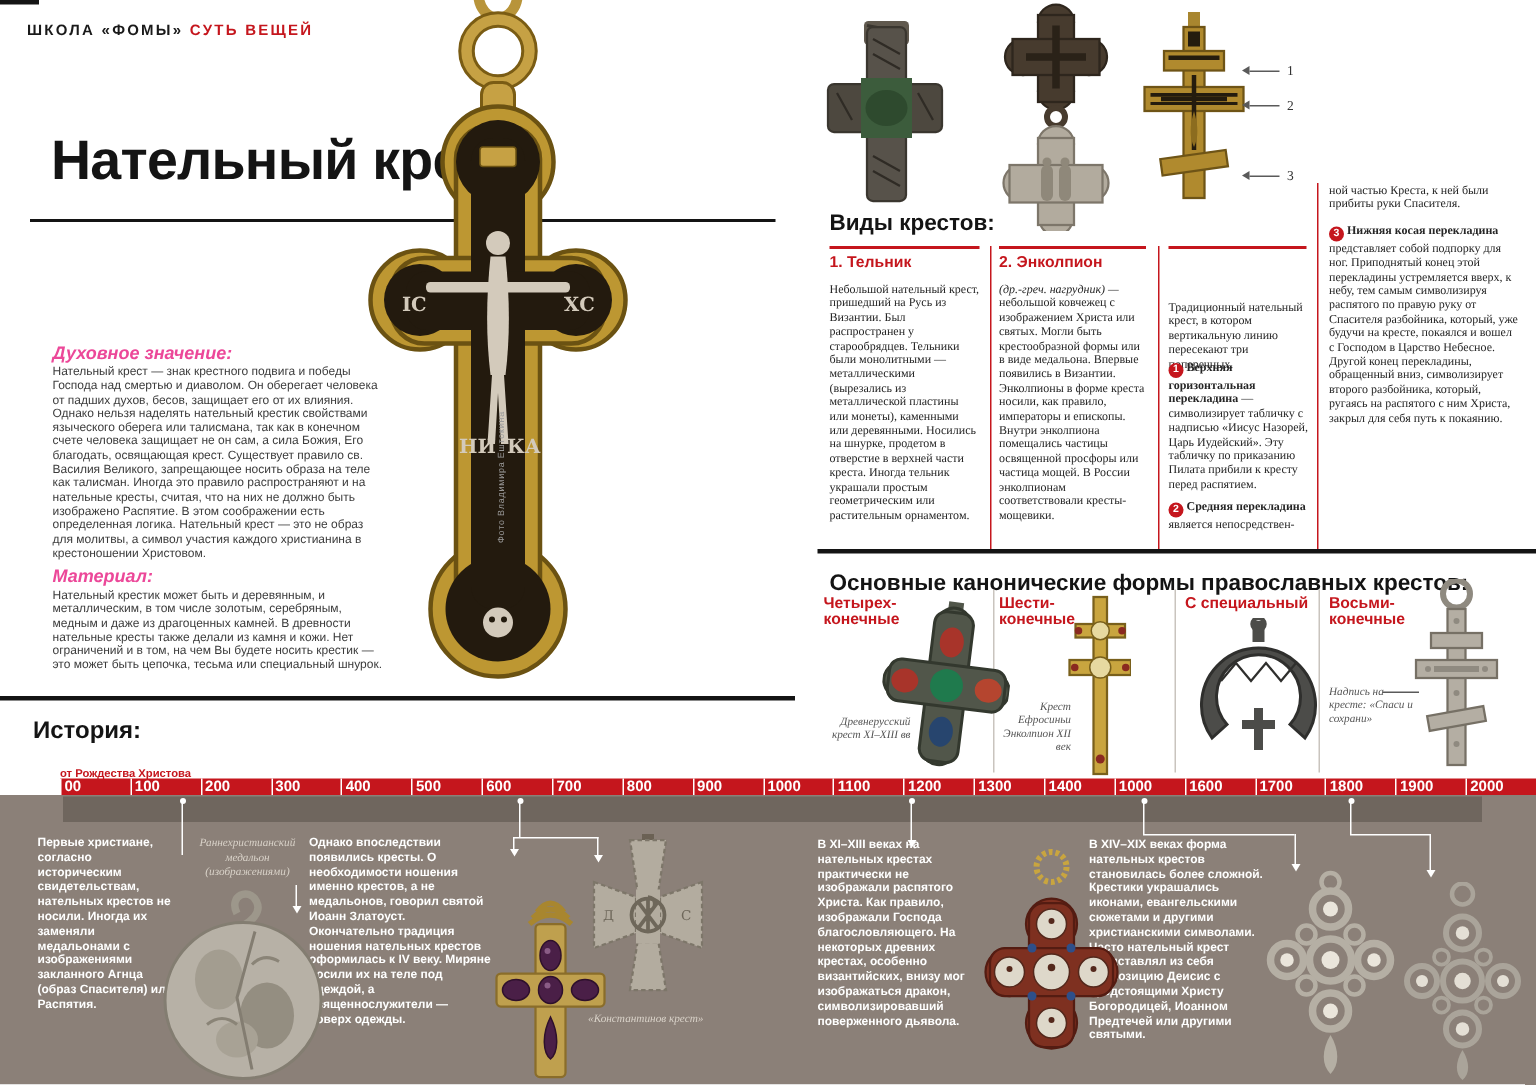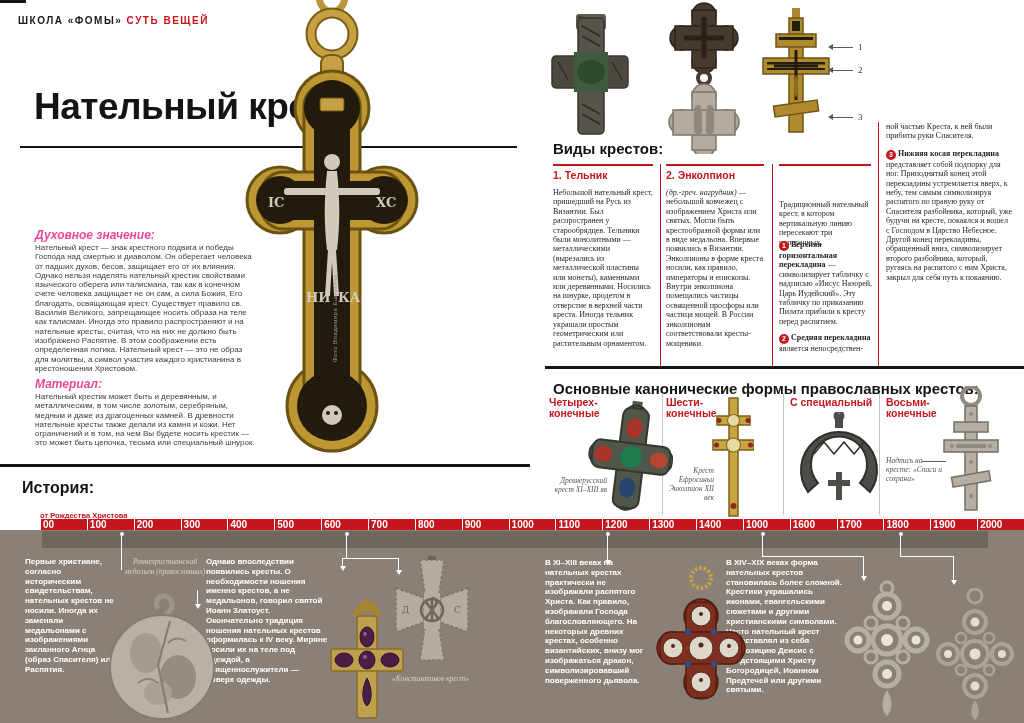--- a/index.html
+++ b/index.html
@@ -380,21 +380,21 @@
   <div class="abs conn" style="left:762px; top:556px; width:101px; height:1px;"></div>
   <div class="abs conn" style="left:863px; top:556px; width:1px; height:20px;"></div>
   <div class="abs arr-down" style="left:861px; top:576px;"></div>
   <div class="abs dot" style="left:899px; top:532px;"></div>
   <div class="abs conn" style="left:900px; top:534px; width:1px; height:22px;"></div>
   <div class="abs conn" style="left:900px; top:556px; width:54px; height:1px;"></div>
   <div class="abs conn" style="left:953px; top:556px; width:1px; height:24px;"></div>
   <div class="abs arr-down" style="left:951px; top:580px;"></div>
 
   <p class="abs white-body" id="bp1">Первые христиане, согласно историческим свидетельствам, нательных крестов не носили. Иногда их заменяли медальонами с изображениями закланного Агнца (образ Спасителя) или Распятия.</p>
-  <p class="abs panel-cap" id="bcap1">Раннехристианский медальон (православных)</p>
+  <p class="abs panel-cap" id="bcap1">Раннехристианский медальон (изображениями)</p>
   <p class="abs white-body" id="bp2">Однако впоследствии появились кресты. О необходимости ношения именно крестов, а не медальонов, говорил святой Иоанн Златоуст. Окончательно традиция ношения нательных крестов оформилась к IV веку. Миряне носили их на теле под одеждой, а священнослужители — поверх одежды.</p>
   <p class="abs panel-cap" id="bcap2">«Константинов крест»</p>
   <p class="abs white-body" id="bp3">В XI–XIII веках на нательных крестах практически не изображали распятого Христа. Как правило, изображали Господа благословляющего. На некоторых древних крестах, особенно византийских, внизу мог изображаться дракон, символизировавший поверженного дьявола.</p>
   <p class="abs white-body" id="bp4">В XIV–XIX веках форма нательных крестов становилась более сложной. Крестики украшались иконами, евангельскими сюжетами и другими христианскими символами. Часто нательный крест представлял из себя композицию Деисис с предстоящими Христу Богородицей, Иоанном Предтечей или другими святыми.</p>
 
   <svg class="abs" id="medallion" viewBox="0 0 108 128">
     <path d="M50,16 C44,4 58,-2 63,8 C67,16 58,22 54,24" fill="none" stroke="#9d978b" stroke-width="5"></path>
     <circle cx="54" cy="74" r="52" fill="#b7b1a6" stroke="#837d71" stroke-width="2"></circle>
     <ellipse cx="38" cy="60" rx="16" ry="20" fill="#a39d90"></ellipse>
     <ellipse cx="70" cy="84" rx="18" ry="22" fill="#948e81"></ellipse>

